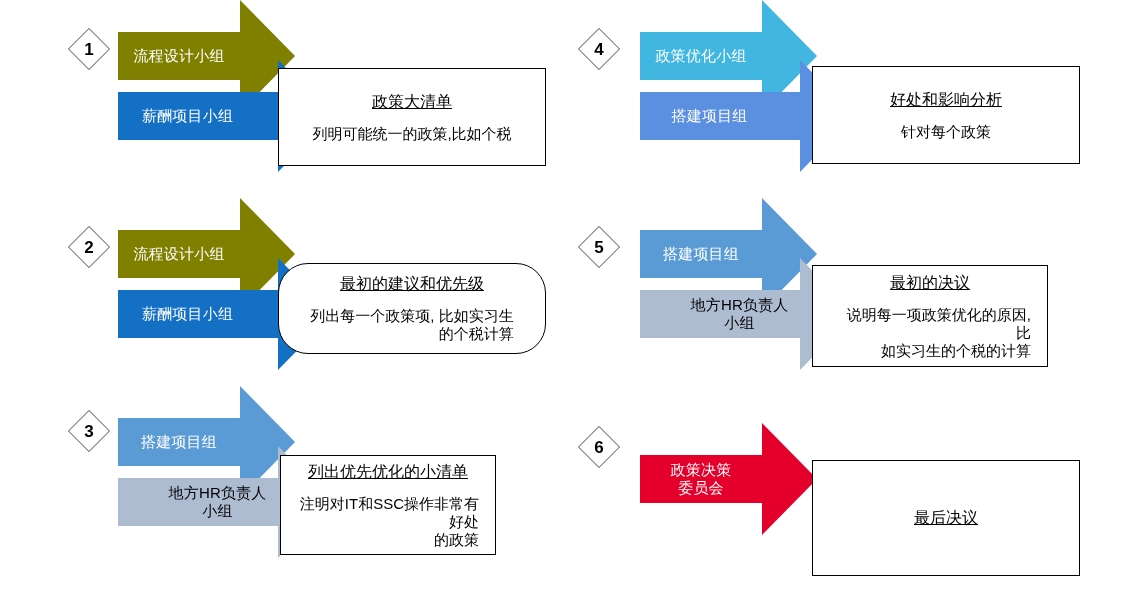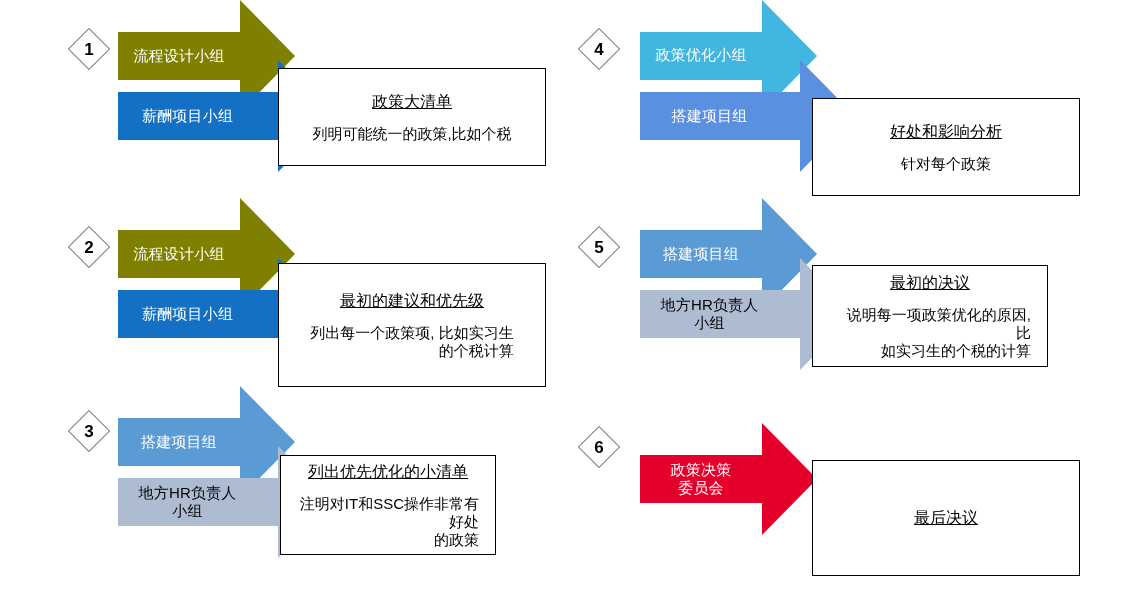--- a/index.html
+++ b/index.html
@@ -63,21 +63,21 @@
     display: flex;
     align-items: center;
     justify-content: center;
     text-align: center;
     font-size: 15px;
     line-height: 1.18;
     white-space: pre-line;
     letter-spacing: 0.2px;
   }
   .label-light { color: #ffffff; }
-  .label-dark  { color: #000000; }
+  .label-dark  { color: #000000; padding-left: 30px; }
   
   .outbox {
     position: absolute;
     border: 1.3px solid #000000;
     background: #ffffff;
     box-sizing: border-box;
     display: flex;
     flex-direction: column;
     align-items: center;
     justify-content: center;
@@ -133,21 +133,21 @@
         <polygon points="0,32 122,32 122,0 177,56 122,112 122,80 0,80" fill="#7f7f00"></polygon>
       </svg>
       <div class="arrow-label label-light" style="left: 0px; top: 32px; width: 122px; height: 48px;">流程设计小组</div>
     </div>
     <div class="arrow-wrap" style="left: 118px; top: 258px; width: 215px; height: 112px;">
       <svg class="arrow-svg" width="215" height="112" viewBox="0 0 215 112">
         <polygon points="0,32 160,32 160,0 215,56 160,112 160,80 0,80" fill="#1470c4"></polygon>
       </svg>
       <div class="arrow-label label-light" style="left: 0px; top: 32px; width: 139.1px; height: 48px;">薪酬项目小组</div>
     </div>
-    <div class="outbox" style="left: 278px; top: 263px; width: 268px; height: 124px;">
+    <div class="outbox" style="left: 278px; top: 263px; width: 268px; height: 91px; border-radius: 30px;">
       <div class="ob-title">最初的建议和优先级</div>
       <div class="ob-body">列出每一个政策项, 比如实习生
 的个税计算</div>
     </div>
     <div class="badge" style="left: 70px; top: 412px;">
       <div class="diamond"></div>
       <div class="num">3</div>
     </div>
     <div class="arrow-wrap" style="left: 118px; top: 386px; width: 177px; height: 112px;">
       <svg class="arrow-svg" width="177" height="112" viewBox="0 0 177 112">
@@ -168,29 +168,29 @@
 的政策</div>
     </div>
     <div class="badge" style="left: 580px; top: 30px;">
       <div class="diamond"></div>
       <div class="num">4</div>
     </div>
     <div class="arrow-wrap" style="left: 640px; top: 0px; width: 177px; height: 112px;">
       <svg class="arrow-svg" width="177" height="112" viewBox="0 0 177 112">
         <polygon points="0,32 122,32 122,0 177,56 122,112 122,80 0,80" fill="#41b6e0"></polygon>
       </svg>
-      <div class="arrow-label label-light" style="left: 0px; top: 32px; width: 122px; height: 48px; font-family: Liberation Serif, serif;">政策优化小组</div>
+      <div class="arrow-label label-light" style="left: 0px; top: 32px; width: 122px; height: 48px;">政策优化小组</div>
     </div>
     <div class="arrow-wrap" style="left: 640px; top: 60px; width: 215px; height: 112px;">
       <svg class="arrow-svg" width="215" height="112" viewBox="0 0 215 112">
         <polygon points="0,32 160,32 160,0 215,56 160,112 160,80 0,80" fill="#5b8fe0"></polygon>
       </svg>
       <div class="arrow-label label-light" style="left: 0px; top: 32px; width: 139.1px; height: 48px;">搭建项目组</div>
     </div>
-    <div class="outbox" style="left: 812px; top: 66px; width: 268px; height: 98px; margin-top: 32px;">
+    <div class="outbox" style="left: 812px; top: 66px; width: 268px; height: 98px;">
       <div class="ob-title">好处和影响分析</div>
       <div class="ob-body">针对每个政策</div>
     </div>
     <div class="badge" style="left: 580px; top: 228px;">
       <div class="diamond"></div>
       <div class="num">5</div>
     </div>
     <div class="arrow-wrap" style="left: 640px; top: 198px; width: 177px; height: 112px;">
       <svg class="arrow-svg" width="177" height="112" viewBox="0 0 177 112">
         <polygon points="0,32 122,32 122,0 177,56 122,112 122,80 0,80" fill="#5b9bd5"></polygon>

